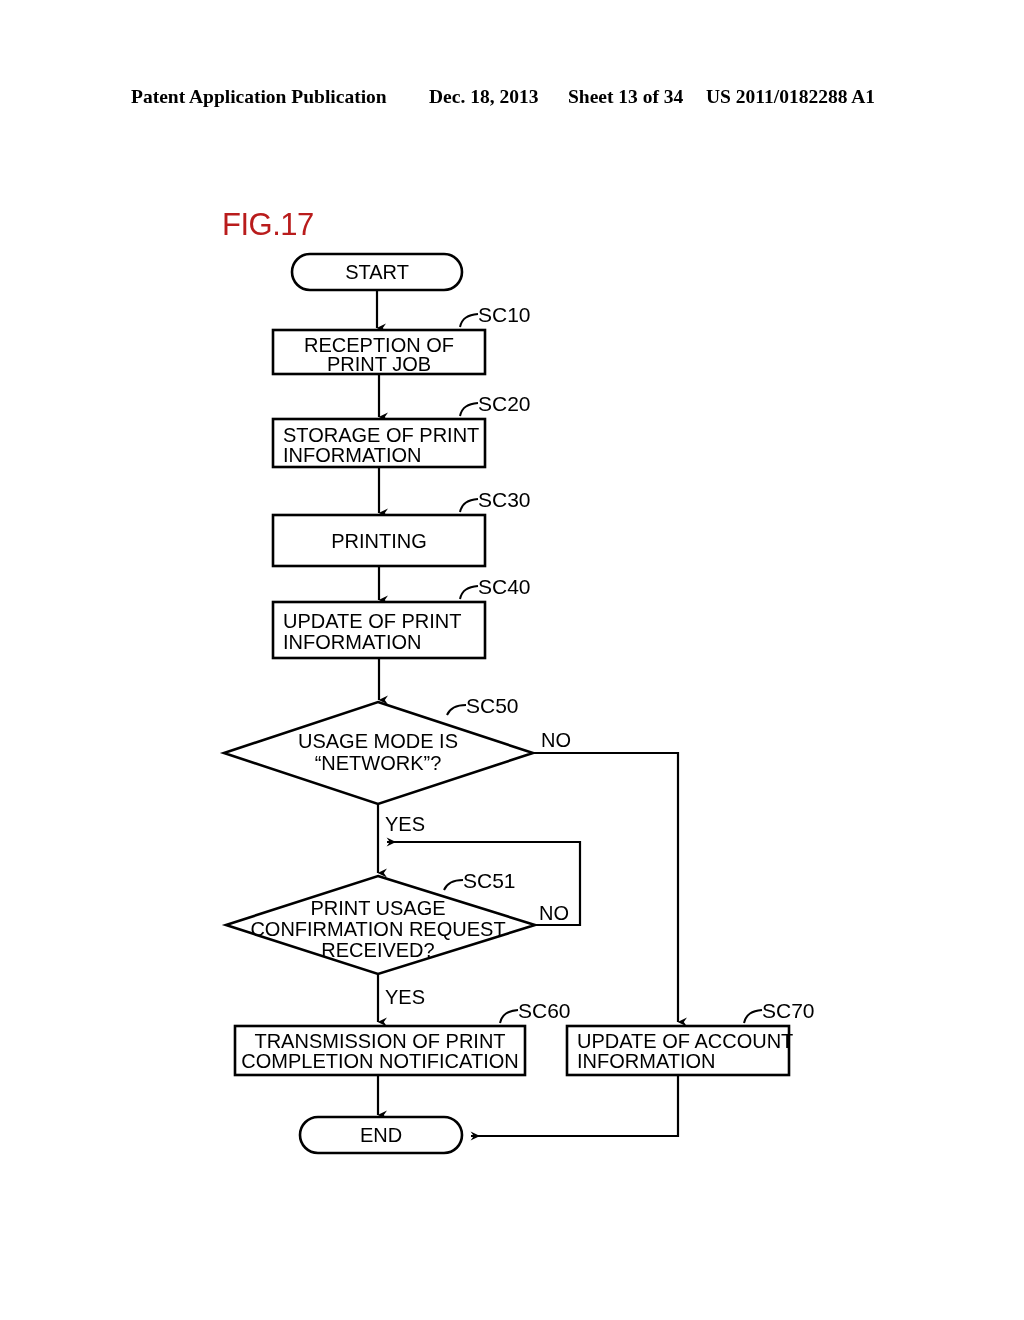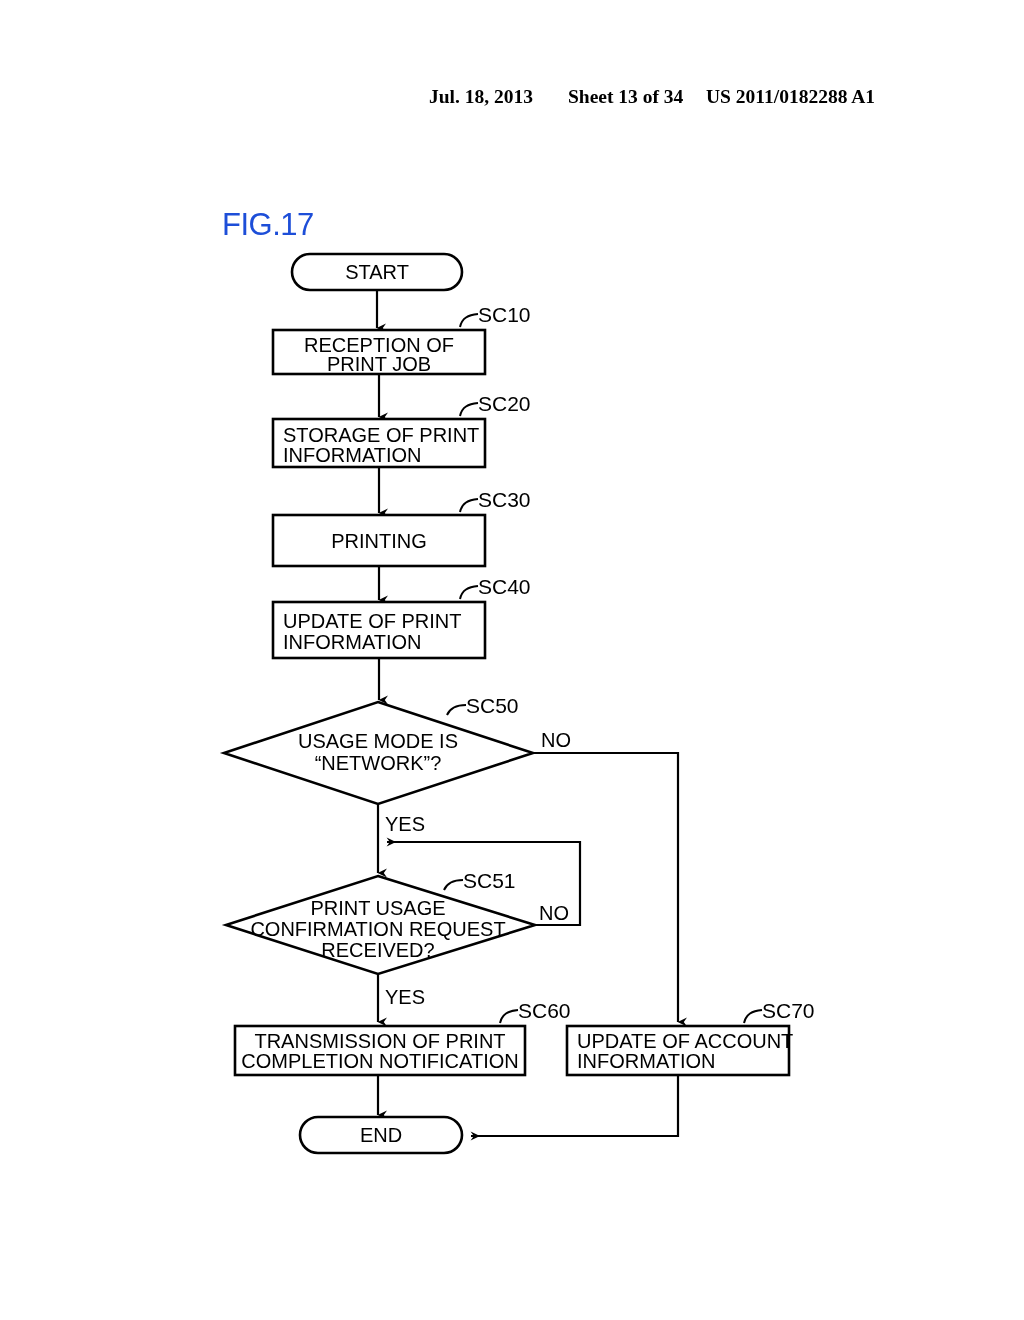--- a/index.html
+++ b/index.html
@@ -37,21 +37,21 @@
   .hdr-pat   { left: 706px; }
 
   
   .fig-label {
     position: absolute;
     left: 222px;
     top: 207px;
     font-family: "Liberation Sans", sans-serif;
     font-size: 31px;
     letter-spacing: -0.5px;
-    color: #1d4ed8;
+    color: #b91c1c;
   }
 
   
   #flow-svg {
     position: absolute;
     left: 0;
     top: 0;
     width: 1024px;
     height: 1320px;
   }
@@ -89,21 +89,22 @@
   .leader {
     stroke: #000000;
     stroke-width: 2.0;
     fill: none;
   }
 </style>
 </head>
 <body>
 
 <div class="page-header">
-  <span class="hdr-date">Jul. 18, 2013</span>
+  <span class="hdr-pub">Patent Application Publication</span>
+  <span class="hdr-date">Dec. 18, 2013</span>
   <span class="hdr-sheet">Sheet 13 of 34</span>
   <span class="hdr-pat">US 2011/0182288 A1</span>
 </div>
 
 <div class="fig-label">FIG.17</div>
 
 <svg id="flow-svg" viewBox="0 0 1024 1320" xmlns="http://www.w3.org/2000/svg">
 
   <defs>
     <marker id="arrowDown" markerWidth="14" markerHeight="14" refX="5.2" refY="9.4" orient="auto" markerUnits="userSpaceOnUse">

